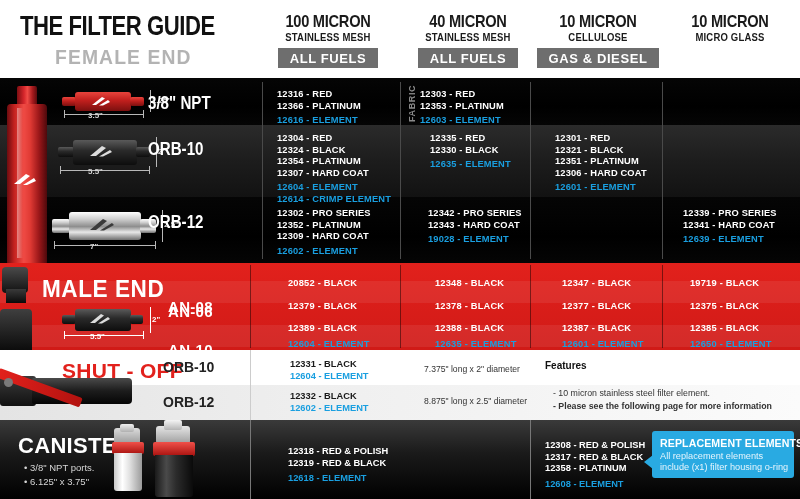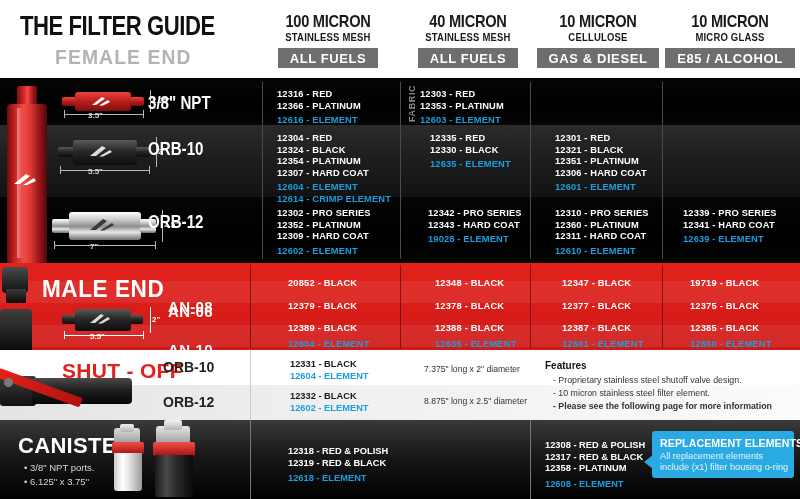--- a/index.html
+++ b/index.html
@@ -277,21 +277,20 @@
 
     <div class="colhead" style="left:528px;width:140px;">
       <div class="ch-title">10 MICRON</div>
       <div class="ch-sub">CELLULOSE</div>
       <div class="ch-badge">GAS &amp; DIESEL</div>
     </div>
 
     <div class="colhead" style="left:660px;width:140px;">
       <div class="ch-title">10 MICRON</div>
       <div class="ch-sub">MICRO GLASS</div>
-      <div class="ch-badge">E85 / ALCOHOL</div>
     </div>
   </div>
 
   <div class="dark-block">
 
     <div class="rowstripe dk" style="top:0;height:47px;"></div>
     <div class="rowstripe" style="top:47px;height:72px;"></div>
     <div class="rowstripe dk" style="top:119px;height:66px;"></div>
 
     <div class="bottle">
@@ -400,27 +399,20 @@
 12309 - HARD COAT</span>
       <span class="gap"></span>
       <span class="el">12602 - ELEMENT</span>
     </div>
     <div class="cell" style="left:428px;top:130px;">
       <span style="white-space:pre;">12342 - PRO SERIES
 12343 - HARD COAT</span>
       <span class="gap"></span>
       <span class="el">19028 - ELEMENT</span>
     </div>
-    <div class="cell" style="left:555px;top:130px;">
-      <span style="white-space:pre;">12310 - PRO SERIES
-12360 - PLATINUM
-12311 - HARD COAT</span>
-      <span class="gap"></span>
-      <span class="el">12610 - ELEMENT</span>
-    </div>
     <div class="cell" style="left:683px;top:130px;">
       <span style="white-space:pre;">12339 - PRO SERIES
 12341 - HARD COAT</span>
       <span class="gap"></span>
       <span class="el">12639 - ELEMENT</span>
     </div>
 
     <div class="vdiv" style="left:262px;top:4px;height:177px;"></div>
     <div class="vdiv" style="left:400px;top:4px;height:177px;"></div>
     <div class="vdiv" style="left:530px;top:4px;height:177px;"></div>
@@ -507,21 +499,20 @@
     </div>
     <div class="cells" style="left:290px;top:41px;">
       <div>12332 - BLACK</div>
       <div class="el">12602 - ELEMENT</div>
     </div>
 
     <div class="dimnote" style="left:424px;top:14px;">7.375" long x 2" diameter</div>
     <div class="dimnote" style="left:424px;top:46px;">8.875" long x 2.5" diameter</div>
 
     <div class="feat-title" style="left:545px;top:10px;">Features</div>
-    <div class="feat-line" style="left:553px;top:25px;">- Proprietary stainless steel shutoff valve design.</div>
     <div class="feat-line" style="left:553px;top:38px;">- 10 micron stainless steel filter element.</div>
     <div class="feat-line" style="left:553px;top:51px;font-weight:bold;">- Please see the following page for more information</div>
 
     <div class="vdiv" style="left:250px;top:0;height:70px;"></div>
   </div>
 
   <div class="can-block">
     <div class="can-title">CANISTER</div>
     <div class="can-bullet" style="top:42px;">• 3/8" NPT ports.</div>
     <div class="can-bullet" style="top:56px;">• 6.125" x 3.75"</div>

